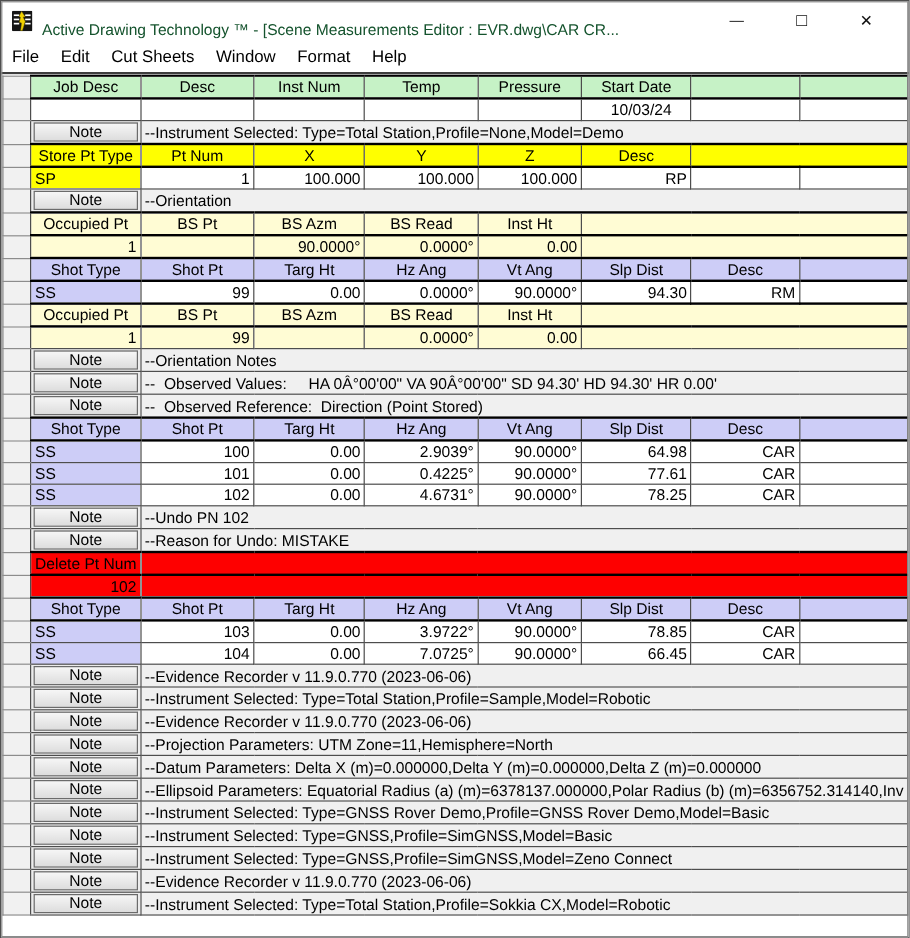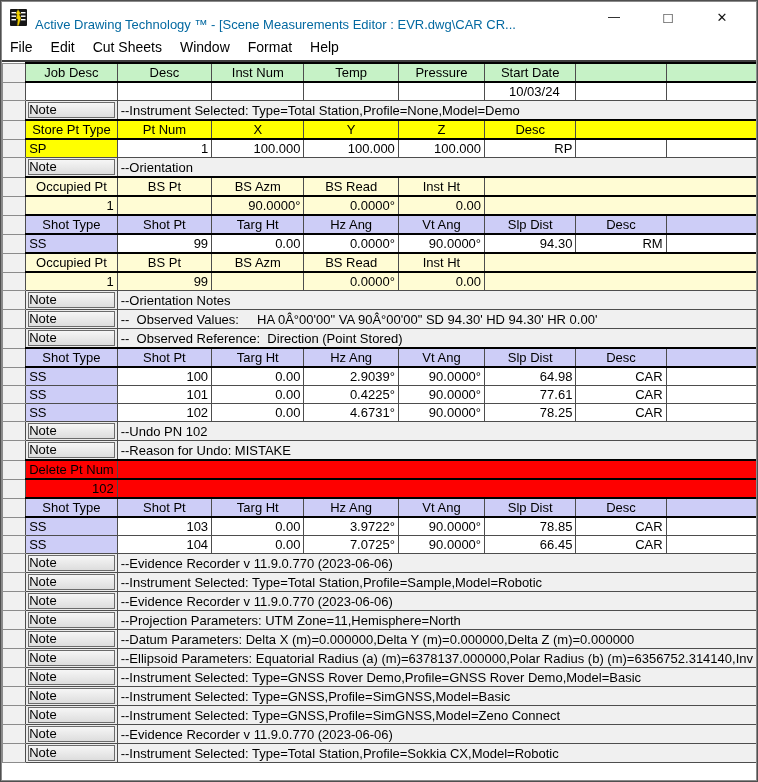--- a/index.html
+++ b/index.html
@@ -1,20 +1,20 @@
 <!DOCTYPE html>
 <html style="--green: #c6f2c6; --yellow: #ffff00; --cream: #fffcd4; --lav: #cdcdf7; --red: #fe0000; --gutter: #f1f1f1;"><head>
 <meta charset="utf-8">
 <style>
   html,body{margin:0;padding:0;}
   body{width:758px;height:782px;overflow:hidden;font-family:"Liberation Sans",sans-serif;background:#fff;}
   .window{position:absolute;inset:0;border:1px solid #4f4f4f;outline:1px solid #8a8a8a;outline-offset:-2px;background:#fff;display:flex;flex-direction:column;box-sizing:border-box;}
   .titlebar{height:32px;display:flex;align-items:center;padding-left:9px;flex:0 0 auto;}
   .app-icon{width:17px;height:17px;margin-right:8px;flex:0 0 auto;}
-  .title-text{font-size:13px;color:#0369a1;white-space:nowrap;overflow:hidden;margin-top:14px;}
+  .title-text{font-size:13px;color:#14532d;white-space:nowrap;overflow:hidden;margin-top:14px;}
   .controls{margin-left:auto;display:flex;margin-right:8px;}
   .ctrl{width:54px;height:32px;display:flex;align-items:center;justify-content:center;color:#111;}
   .ctrl.min{font-size:12px;}
   .ctrl.max{font-size:15px;}
   .ctrl.close{font-size:13px;}
   .menubar{height:27px;display:flex;align-items:center;border-bottom:2px solid #3e3e3e;flex:0 0 auto;}
   .menu-item{padding:0 9px;font-size:14px;color:#000;}
   .grid-area{flex:1;background:#fff;padding-left:1px;overflow:hidden;}
   table{border-collapse:collapse;table-layout:fixed;border:1px solid #222;}
   td{border:1px solid #4d4d4d;height:17px;line-height:17px;font-size:13px;padding:0 3px;white-space:nowrap;overflow:hidden;color:#000;box-sizing:content-box;}
@@ -22,21 +22,21 @@
   td.hdr{text-align:center;border-top:2px solid #000;border-bottom:2px solid #000;}
   .bg-green{background:var(--green);margin-left:48px;}
   .bg-yellow{background:var(--yellow);}
   .bg-cream{background:var(--cream);}
   .bg-lav{background:var(--lav);}
   .bg-red{background:var(--red);}
   td.num{text-align:right;}
   td.center{text-align:left;margin-top:20px;}
   td.left{text-align:left;padding-left:24px;}
   td.note-cell{padding:0;background:#ececec;}
-  .note-btn{margin:1px 2px;height:13px;line-height:13px;background:linear-gradient(#f6f6f6,#dddddd);border:1px solid #6b6b6b;font-size:13px;padding-bottom:1px;}
+  .note-btn{margin:1px 2px;height:13px;line-height:13px;background:linear-gradient(#f6f6f6,#dddddd);border:1px solid #6b6b6b;text-align:center;font-size:13px;padding-bottom:1px;}
   td.note-text{background:#f0f0f0;text-align:left;white-space:pre;margin-top:37px;}
 </style>
 </head>
 <body>
 
 <div class="window">
   <div class="titlebar">
     <svg class="app-icon" viewBox="0 0 17 17">
       <rect x="0" y="0" width="17" height="17" rx="1" fill="#151515"></rect>
       <rect x="1.5" y="3" width="4.5" height="1.4" fill="#ffffff"></rect>

